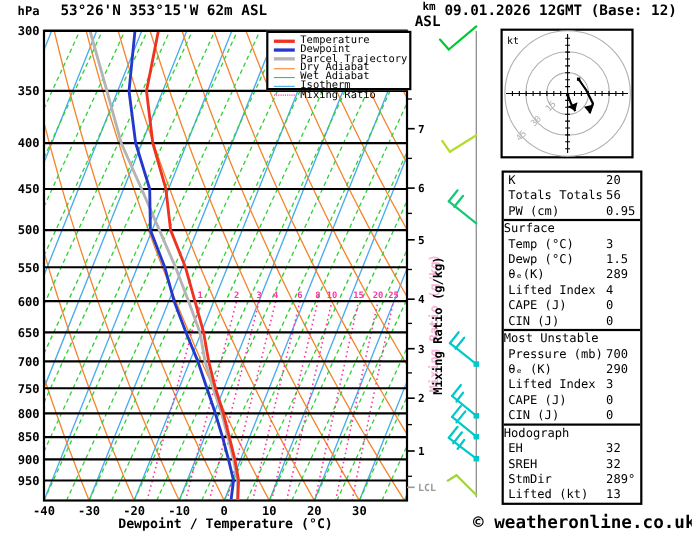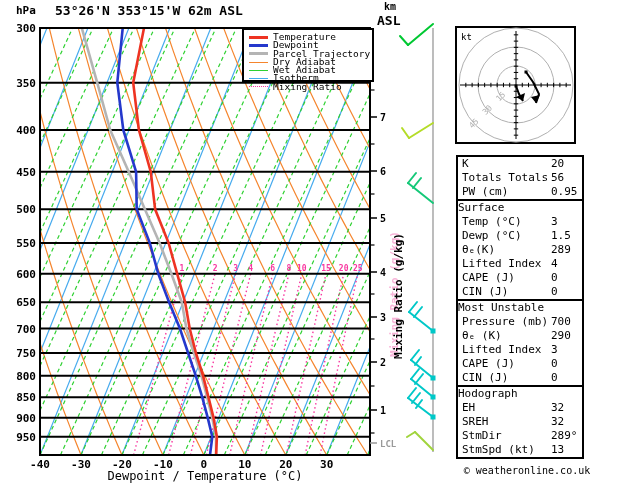--- a/index.html
+++ b/index.html
@@ -7,23 +7,23 @@
   #stage{position:relative;width:629px;height:486px;background:#fff;overflow:hidden;
          font-family:"DejaVu Sans Mono","Liberation Mono",monospace;color:#000}
   #plot{position:absolute;left:0;top:0}
   .hdr{position:absolute;font-weight:bold;white-space:pre}
   #hpa-label{left:16px;top:4px;font-size:11px}
   #station-title{left:55px;top:3px;font-size:13px}
   #datetime-title{left:404px;top:3px;font-size:13px}
   #km-label{left:384px;top:1px;font-size:10px}
   #asl-label{left:377px;top:13px;font-size:13px}
   #xaxis-title{position:absolute;left:40px;top:469px;width:330px;text-align:center;
-               font-size:12px;font-weight:normal;white-space:pre}
-  #footer-credit{position:absolute;left:430px;top:465px;width:194px;text-align:center;
-                 font-size:10px;font-weight:normal;white-space:pre}
+               font-size:12px;font-weight:bold;white-space:pre}
+  #footer-credit{position:absolute;left:430px;top:465px;width:194px;text-align:right;
+                 font-size:16px;font-weight:bold;white-space:pre}
   #legend{position:absolute;left:242px;top:28px;width:132px;height:54px;border:2px solid #000;
           background:#fff;padding:3px 0 0 5px;z-index:3}
   .lrow{display:flex;align-items:center;height:8.3px;font-size:9.5px;line-height:8.3px}
   .lswatch{display:inline-block;width:19px;height:0;margin-right:5px;flex:none}
   .llabel{white-space:pre}
   #indices-table{position:absolute;left:456px;top:155px;width:128px;border:2px solid #000;
                  background:#fff;font-size:11px;z-index:3}
   .sec{border-top:2px solid #000}
   .sec.first{border-top:none}
   .trow{position:relative;height:14px;line-height:14.2px;padding-left:4px;white-space:pre}
@@ -296,20 +296,21 @@
         <polygon points="536.0,103.0 540.0,95.0 531.0,97.0" fill="#000" stroke="none"></polygon>
         <rect x="524.5" y="70.5" width="3" height="3" fill="#000"></rect>
         <polyline points="516.0,86.0 519.0,94.0 523.0,101.0" fill="none" stroke="#000" stroke-width="2"></polyline>
         <polygon points="523.0,101.0 525.0,93.0 516.0,97.0" fill="#000" stroke="none"></polygon>
         <rect x="514.5" y="84.5" width="3" height="3" fill="#000"></rect>
       </g>
     </svg>
 
   <div class="hdr" id="hpa-label">hPa</div>
   <div class="hdr" id="station-title">53°26'N 353°15'W 62m ASL</div>
+  <div class="hdr" id="datetime-title">09.01.2026 12GMT (Base: 12)</div>
   <div class="hdr" id="km-label">km</div>
   <div class="hdr" id="asl-label">ASL</div>
 
   <div id="legend">
       <div class="lrow">
         <span class="lswatch" style="border-top: 3px solid rgb(238, 51, 34);"></span>
         <span class="llabel">Temperature</span>
       </div>
       <div class="lrow">
         <span class="lswatch" style="border-top: 3px solid rgb(37, 56, 204);"></span>
@@ -358,19 +359,19 @@
         <div class="trow"><span>θₑ (K)</span><span class="tval">290</span></div>
         <div class="trow"><span>Lifted Index</span><span class="tval">3</span></div>
         <div class="trow"><span>CAPE (J)</span><span class="tval">0</span></div>
         <div class="trow"><span>CIN (J)</span><span class="tval">0</span></div>
       </div>
       <div class="sec">
         <div class="thead">Hodograph</div>
         <div class="trow"><span>EH</span><span class="tval">32</span></div>
         <div class="trow"><span>SREH</span><span class="tval">32</span></div>
         <div class="trow"><span>StmDir</span><span class="tval">289°</span></div>
-        <div class="trow"><span>StmSpd (kt)</span><span class="tval">13</span></div>
+        <div class="trow"><span>Lifted (kt)</span><span class="tval">13</span></div>
       </div>
     </div>
 
   <div id="xaxis-title">Dewpoint / Temperature (°C)</div>
   <div id="footer-credit">© weatheronline.co.uk</div>
 </div>
 
 </body></html>

